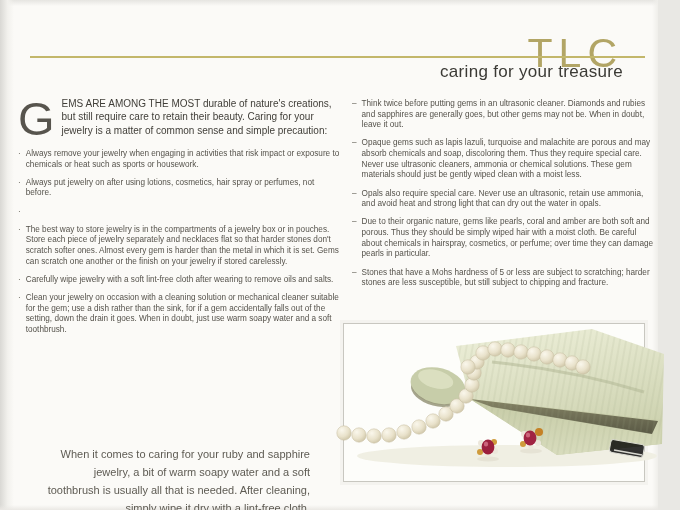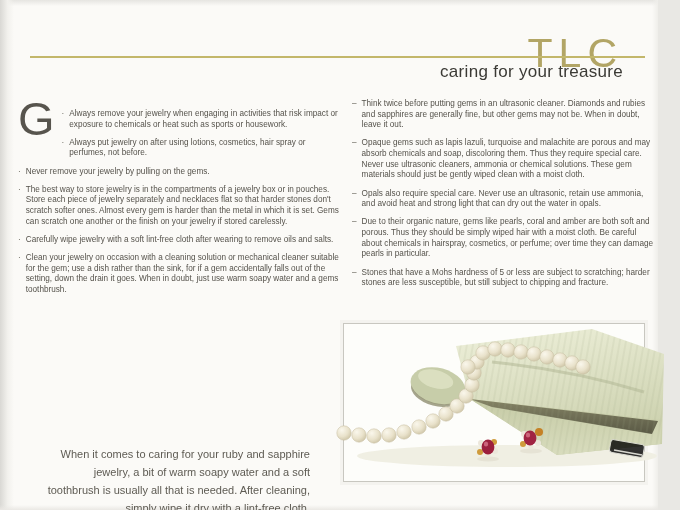--- a/index.html
+++ b/index.html
@@ -76,66 +76,65 @@
   <div class="edge-right"></div>
   <div class="edge-bottom"></div>
 
   <header>
     <h1 class="title">TLC</h1>
     <hr class="gold-rule">
     <div class="subtitle">caring for your treasure</div>
   </header>
 
   <section class="col-left">
-    <p class="intro"><span class="dropcap">G</span></p>
+    <p class="intro"><span class="dropcap">G</span><span>EMS ARE AMONG THE MOST durable of nature's creations, but still require care to retain their beauty. Caring for your jewelry is a matter of common sense and simple precaution:</span></p>
     <ul class="bullets">
 
         <li>
           <span class="marker">·</span>
           <span>Always remove your jewelry when engaging in activities that risk impact or exposure to chemicals or heat such as sports or housework.</span>
         </li>
 
         <li>
           <span class="marker">·</span>
           <span>Always put jewelry on after using lotions, cosmetics, hair spray or perfumes, not before.</span>
         </li>
 
         <li>
           <span class="marker">·</span>
-          <span>Never remove your jewelry by pulling on the gems.</span>
         </li>
 
         <li>
           <span class="marker">·</span>
           <span>The best way to store jewelry is in the compartments of a jewelry box or in pouches. Store each piece of jewelry separately and necklaces flat so that harder stones don't scratch softer ones. Almost every gem is harder than the metal in which it is set. Gems can scratch one another or the finish on your jewelry if stored carelessly.</span>
         </li>
 
         <li>
           <span class="marker">·</span>
           <span>Carefully wipe jewelry with a soft lint-free cloth after wearing to remove oils and salts.</span>
         </li>
 
         <li>
           <span class="marker">·</span>
-          <span>Clean your jewelry on occasion with a cleaning solution or mechanical cleaner suitable for the gem; use a dish rather than the sink, for if a gem accidentally falls out of the setting, down the drain it goes. When in doubt, just use warm soapy water and a gems toothbrush.</span>
+          <span>Clean your jewelry on occasion with a cleaning solution or mechanical cleaner suitable for the gem; use a dish rather than the sink, for if a gem accidentally falls out of the setting, down the drain it goes. When in doubt, just use warm soapy water and a soft toothbrush.</span>
         </li>
       </ul>
   </section>
 
   <section class="col-right">
     <ul class="bullets">
 
         <li>
           <span class="marker">–</span>
-          <span>Think twice before putting gems in an ultrasonic cleaner. Diamonds and rubies and sapphires are generally fine, but other gems may not be. When in doubt, leave it out.</span>
-        </li>
-
-        <li>
-          <span class="marker">–</span>
-          <span>Opaque gems such as lapis lazuli, turquoise and malachite are porous and may absorb chemicals and soap, discoloring them. Thus they require special care. Never use ultrasonic cleaners, ammonia or chemical solutions. These gem materials should just be gently wiped clean with a moist cloth.</span>
+          <span>Think twice before putting gems in an ultrasonic cleaner. Diamonds and rubies and sapphires are generally goes, but other gems may not be. When in doubt, leave it out.</span>
+        </li>
+
+        <li>
+          <span class="marker">–</span>
+          <span>Opaque gems such as lapis lazuli, turquoise and malachite are porous and may absorb chemicals and soap, discoloring them. Thus they require special care. Never use ultrasonic cleaners, ammonia or chemical solutions. These gem materials should just be gently wiped clean with a moist less.</span>
         </li>
 
         <li>
           <span class="marker">–</span>
           <span>Opals also require special care. Never use an ultrasonic, retain use ammonia, and avoid heat and strong light that can dry out the water in opals.</span>
         </li>
 
         <li>
           <span class="marker">–</span>
           <span>Due to their organic nature, gems like pearls, coral and amber are both soft and porous. Thus they should be simply wiped hair with a moist cloth. Be careful about chemicals in hairspray, cosmetics, or perfume; over time they can damage pearls in particular.</span>

